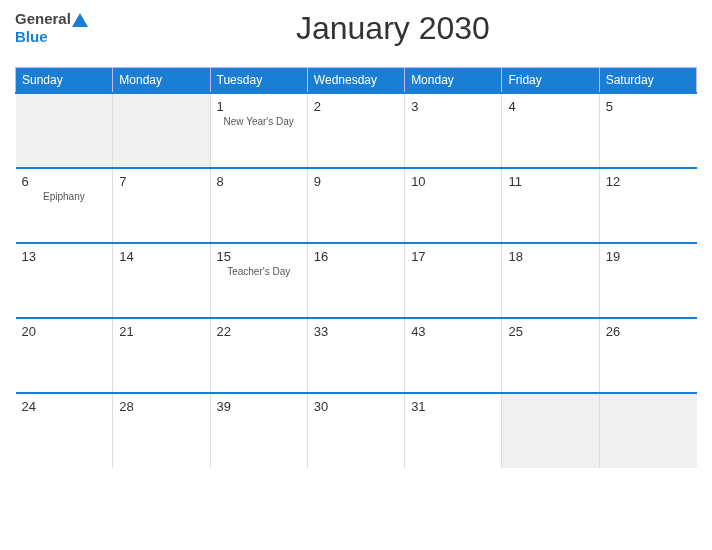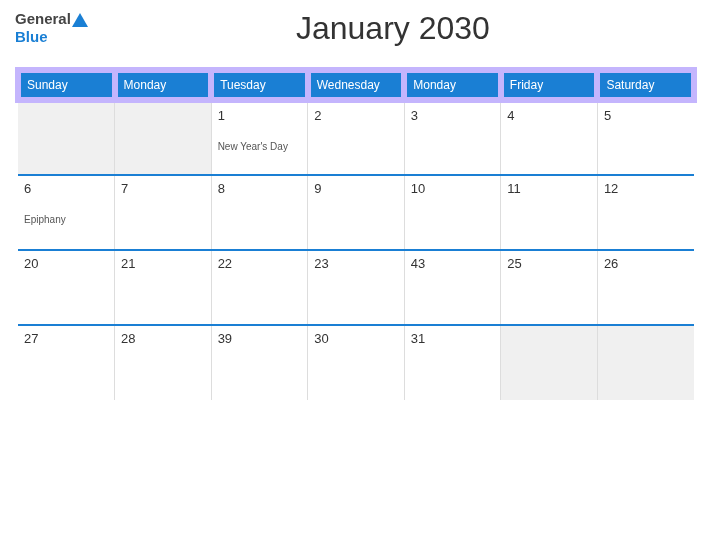--- a/index.html
+++ b/index.html
@@ -46,21 +46,21 @@
       border-collapse: collapse;
       table-layout: fixed;
     }
     .calendar-table thead tr th {
       background: #1a7fd4;
       color: #fff;
       font-size: 12px;
       font-weight: normal;
       padding: 5px 6px;
       text-align: left;
-      border: 6px solid #c4b5fd;
+      border: 1px solid #c4b5fd;
     }
     .calendar-table tbody tr {
       height: 75px;
       border-top: 2px solid #1a7fd4;
     }
     .calendar-table tbody tr td {
       vertical-align: top;
       padding: 5px 6px;
       background: #fff;
       border-left: 1px solid #ddd;
@@ -77,21 +77,22 @@
     .day-number {
       font-size: 13px;
       font-weight: normal;
       color: #333;
       display: block;
     }
     .holiday-name {
       font-size: 10px;
       color: #555;
       display: block;
-      margin-top: 18px;
+      margin-top: 2px;
+      text-align: center;
     }
     .logo-row {
       display: flex;
       align-items: center;
     }
     .logo-text-general {
       font-size: 15px;
       font-weight: bold;
       color: #444;
     }
@@ -180,44 +181,68 @@
           </td>
           <td>
             <span class="day-number">11</span>
           </td>
           <td>
             <span class="day-number">12</span>
           </td>
         </tr>
         <tr>
           <td>
+            <span class="day-number">13</span>
+          </td>
+          <td>
+            <span class="day-number">14</span>
+          </td>
+          <td>
+            <span class="day-number">15</span>
+            <span class="holiday-name">Teacher's Day</span>
+          </td>
+          <td>
+            <span class="day-number">16</span>
+          </td>
+          <td>
+            <span class="day-number">17</span>
+          </td>
+          <td>
+            <span class="day-number">18</span>
+          </td>
+          <td>
+            <span class="day-number">19</span>
+          </td>
+        </tr>
+        <tr>
+          <td>
             <span class="day-number">20</span>
           </td>
           <td>
             <span class="day-number">21</span>
           </td>
           <td>
             <span class="day-number">22</span>
           </td>
           <td>
-            <span class="day-number">23</span>
+            <span class="day-number">33</span>
           </td>
           <td>
             <span class="day-number">43</span>
           </td>
           <td>
             <span class="day-number">25</span>
           </td>
           <td>
             <span class="day-number">26</span>
           </td>
         </tr>
         <tr>
           <td>
-            <span class="day-number">27</span>
+            <span class="day-number">24</span>
           </td>
           <td>
             <span class="day-number">28</span>
           </td>
           <td>
             <span class="day-number">39</span>
           </td>
           <td>
             <span class="day-number">30</span>
           </td>

